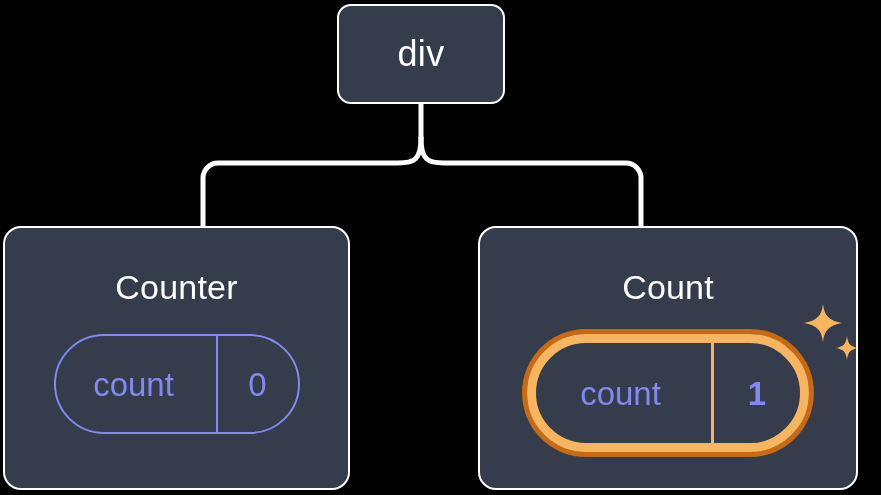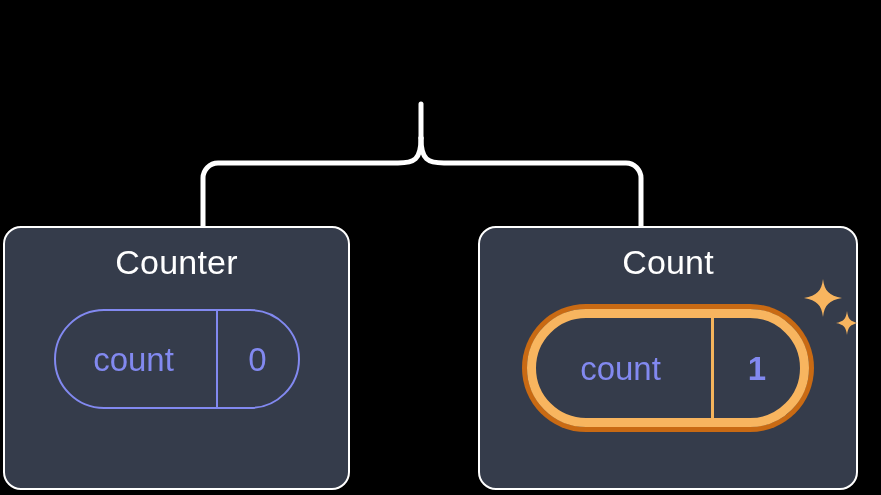--- a/index.html
+++ b/index.html
@@ -53,21 +53,21 @@
     color: #FFFFFF;
     letter-spacing: 0.3px;
     line-height: 1;
   }
 
   
   .card {
     top: 226px;
     height: 264px;
     border-radius: 18px;
-    padding-top: 17px;
+    padding-top: 42px;
   }
   #node-counter { left: 3px;  width: 347px; }
   #node-count   { left: 478px; width: 380px; }
 
   .card .node-title {
     font-size: 34px;
     font-weight: 400;
     color: #FFFFFF;
     line-height: 1;
     letter-spacing: 0.2px;
@@ -162,20 +162,23 @@
 
   <svg id="connectors" viewBox="0 0 881 495" width="881" height="495" fill="none">
 
     <path d="M421 104 L421 138" stroke="#FFFFFF" stroke-width="5" stroke-linecap="round"></path>
 
     <path d="M421 138 C 421 160, 414 163, 398 163 L 218 163 A 15 15 0 0 0 203 178 L 203 226" stroke="#FFFFFF" stroke-width="5" stroke-linecap="round"></path>
 
     <path d="M421 138 C 421 160, 428 163, 444 163 L 626 163 A 15 15 0 0 1 641 178 L 641 226" stroke="#FFFFFF" stroke-width="5" stroke-linecap="round"></path>
   </svg>
 
+  <div class="node" id="node-div">
+    <span class="node-title">div</span>
+  </div>
 
   <div class="node card" id="node-counter">
     <span class="node-title">Counter</span>
 
     <div class="pill-wrap">
       <div class="pill plain">
         <div class="pill-key">count</div>
         <div class="pill-val">0</div>
       </div>
     </div>

